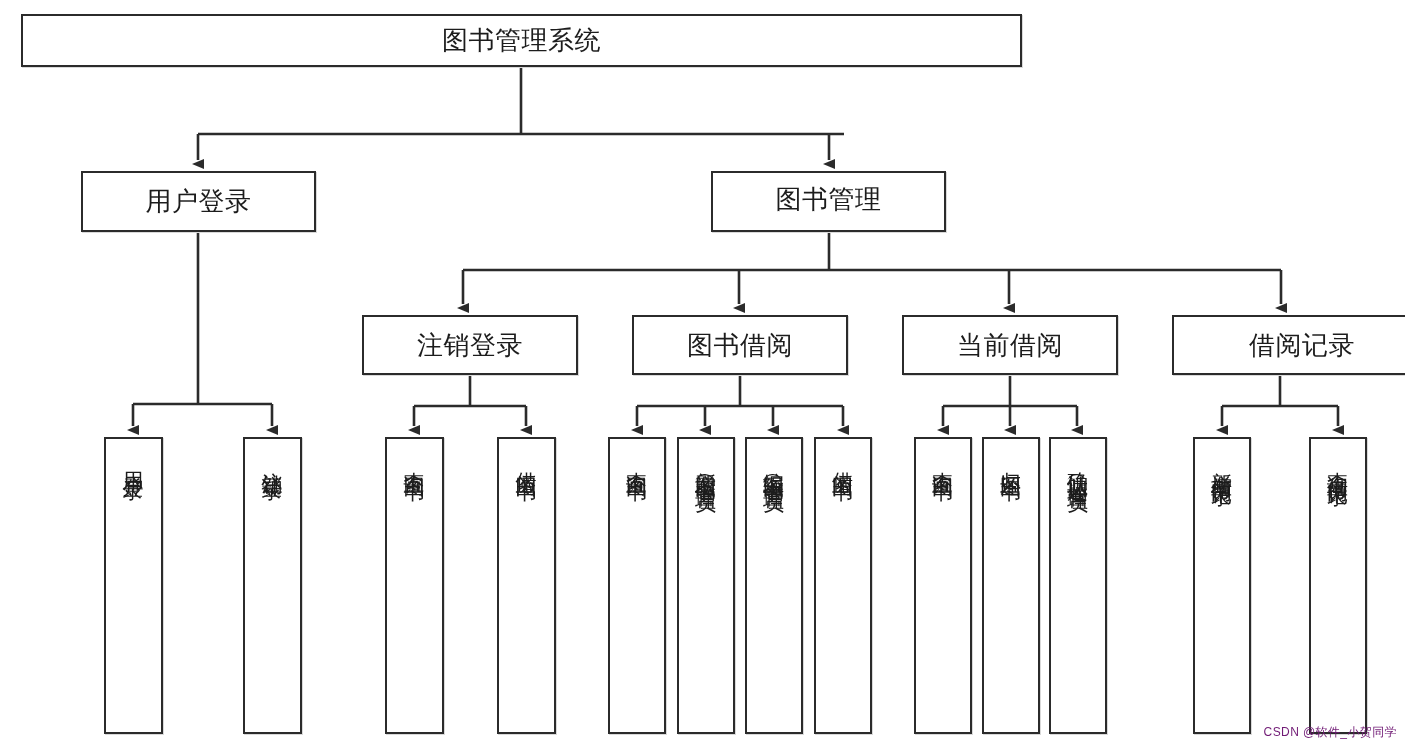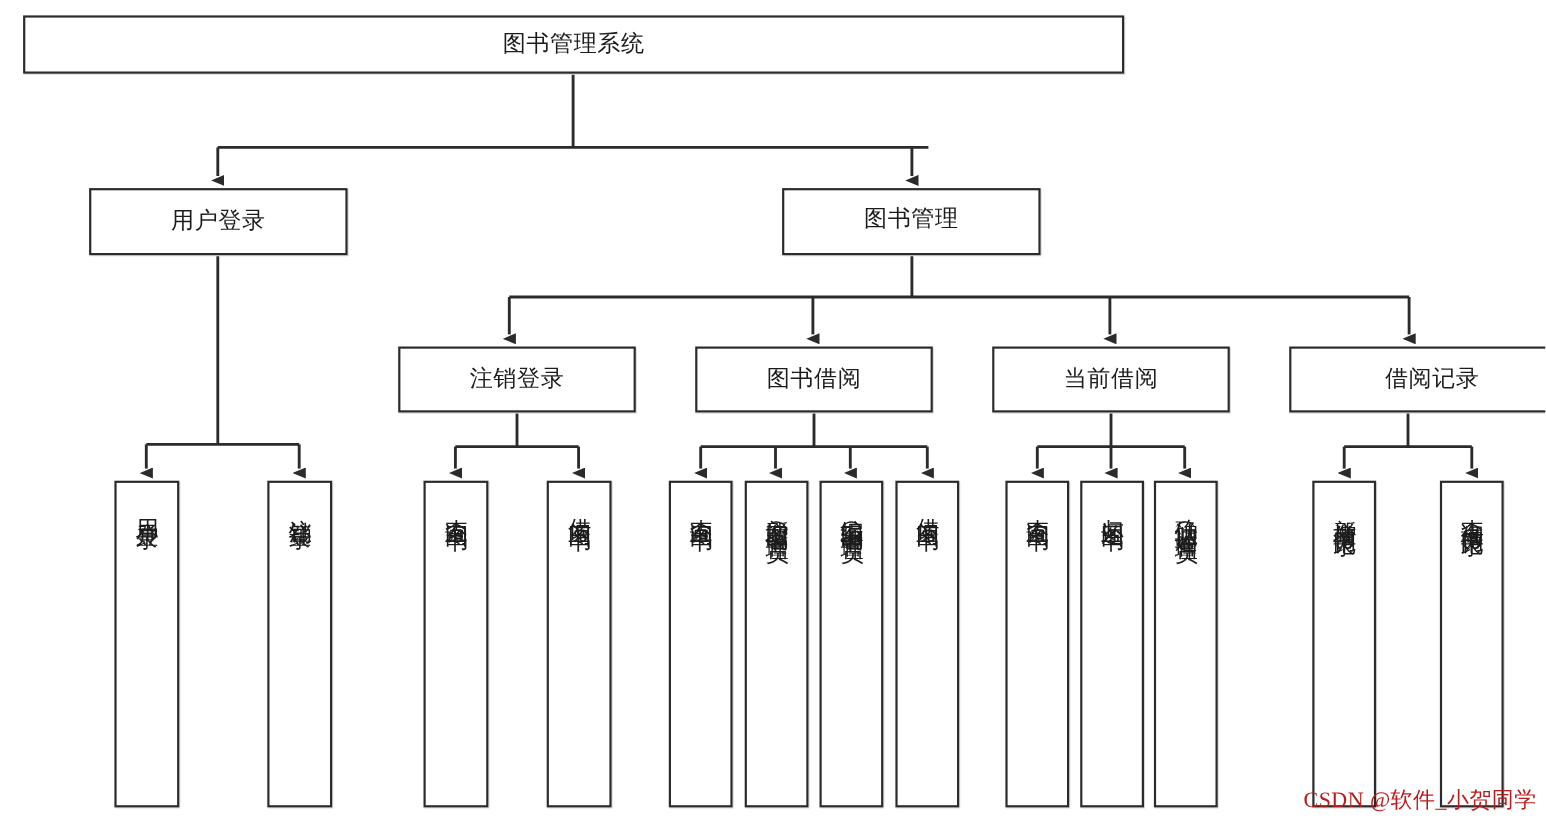--- a/index.html
+++ b/index.html
@@ -27,21 +27,21 @@
     box-sizing: border-box;
     background: #ffffff;
     border: 2px solid #2b2b2b;
     display: flex;
     align-items: center;
     justify-content: center;
     box-shadow: 1px 1px 0 #d9d9d9;
   }
   .node .label {
     color: #1c1c1c;
-    font-size: 21px;
+    font-size: 26px;
     line-height: 1.18;
     letter-spacing: 0.5px;
     white-space: nowrap;
     text-align: center;
   }
   .node.vertical {
     align-items: flex-start;
     padding-top: 16px;
   }
   .node.vertical .label {
@@ -49,26 +49,25 @@
     text-orientation: upright;
     white-space: normal;
     letter-spacing: 3px;
     font-size: 21px;
     line-height: 1;
   }
   #watermark {
     position: absolute;
     right: 8px;
     bottom: 6px;
-    color: #b91c1c;
-    font-size: 20px;
+    color: #701a75;
+    font-size: 12px;
     letter-spacing: 0.4px;
     white-space: nowrap;
     user-select: none;
-    font-family: Liberation Serif, serif;
   }
 </style>
 </head>
 <body>
 
 <div id="canvas">
 
   <svg id="edges" viewBox="0 0 1405 747">
     <defs>
       <marker id="arrow" markerWidth="10" markerHeight="12" refX="1" refY="6" orient="auto" markerUnits="userSpaceOnUse">

